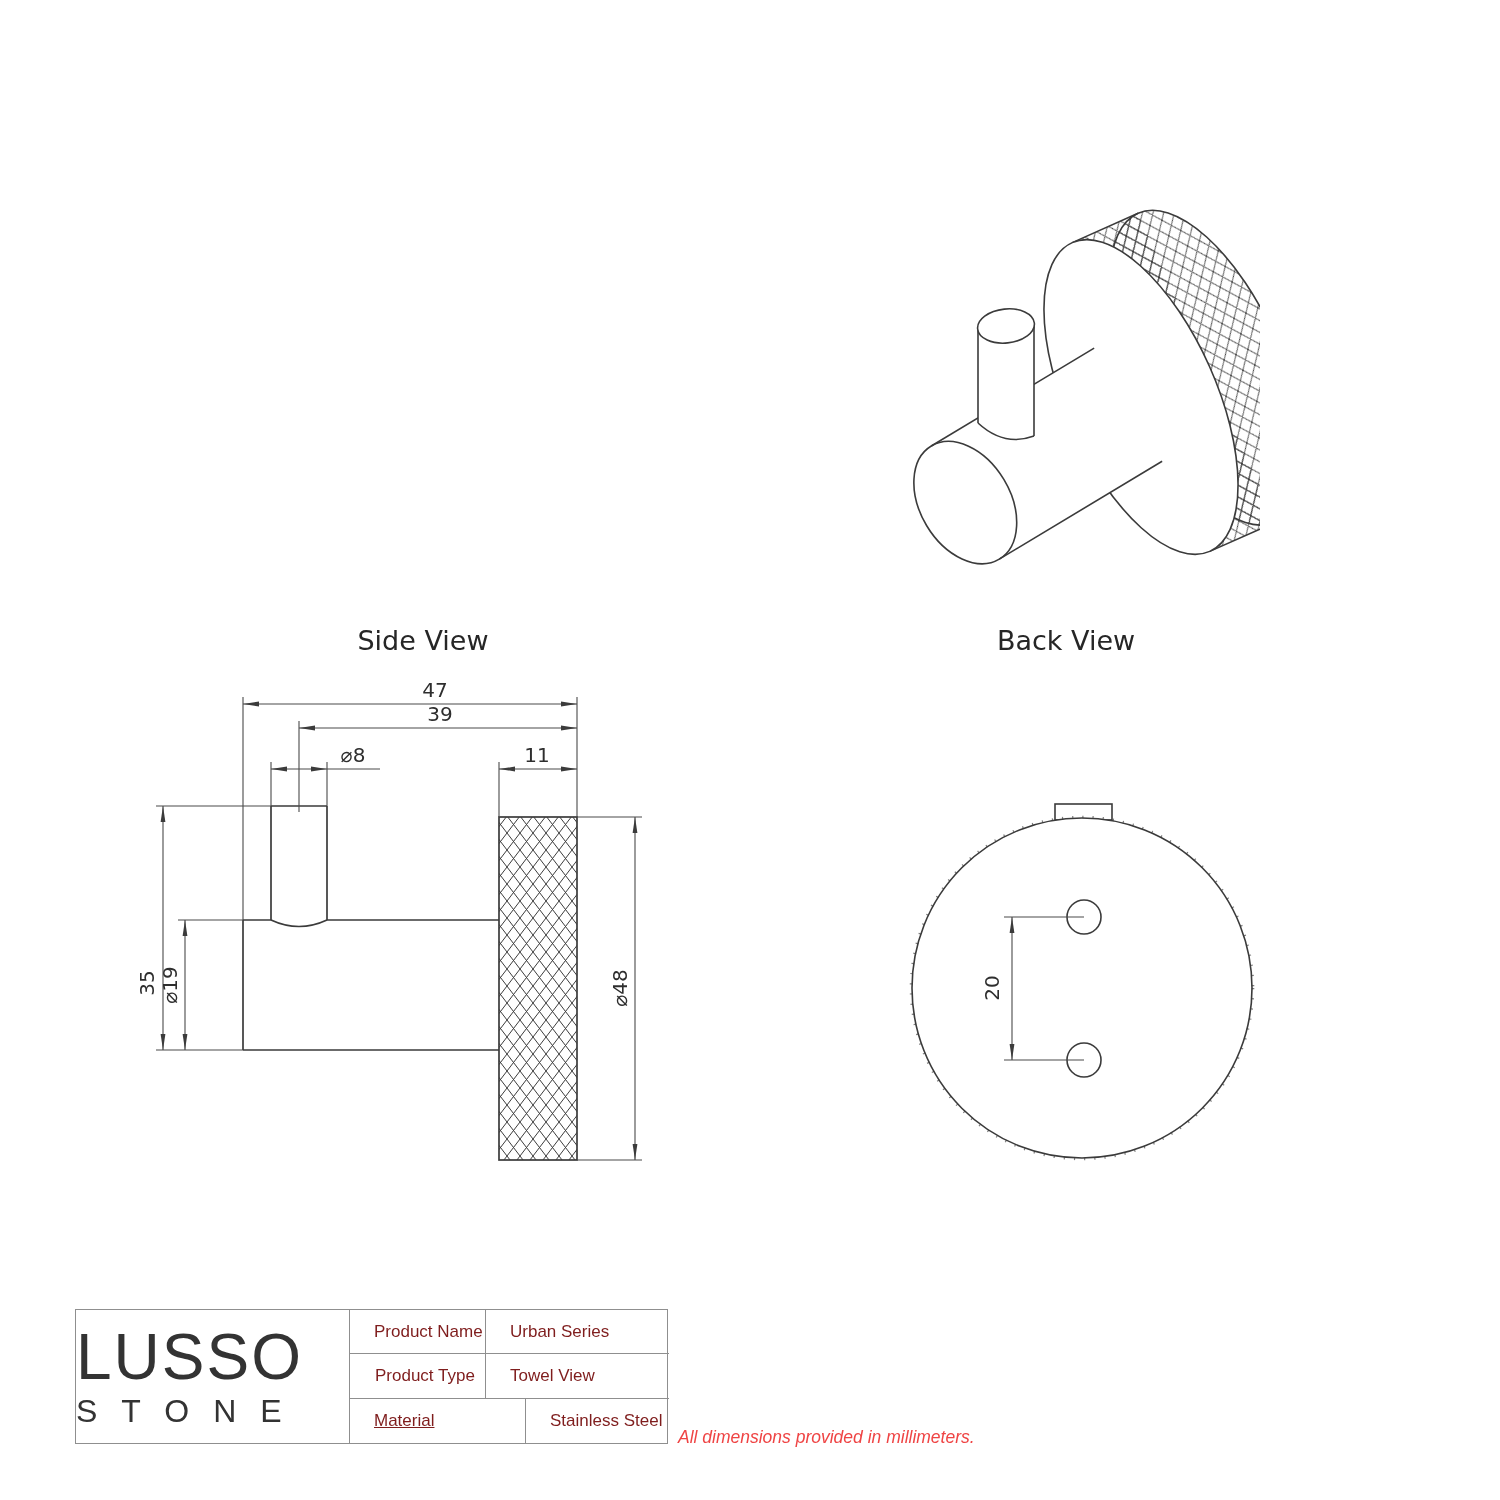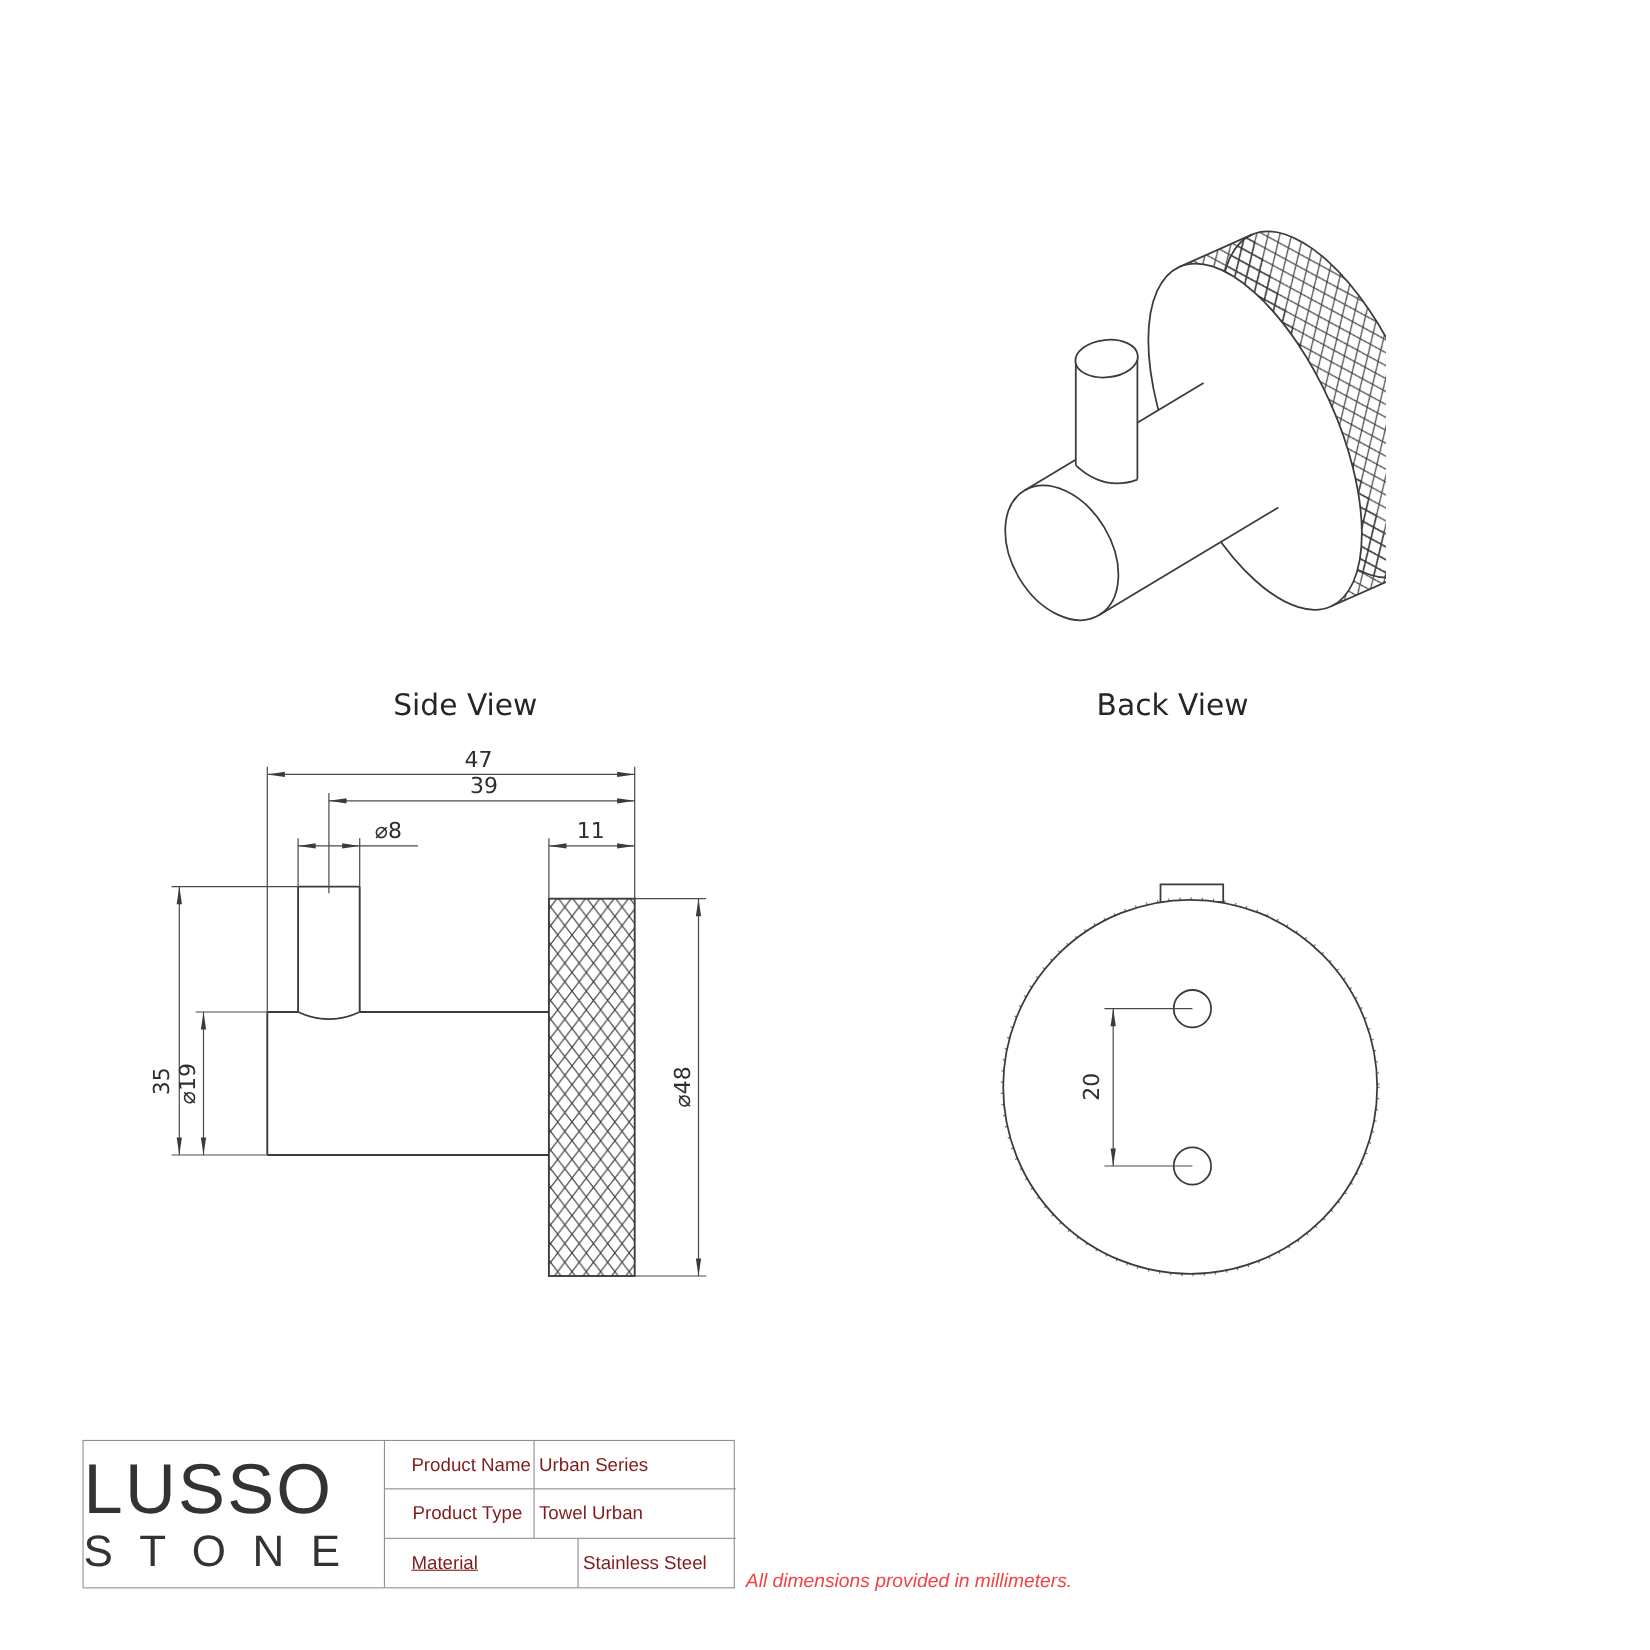--- a/index.html
+++ b/index.html
@@ -11,24 +11,24 @@
   .view-title{font-size:27px;fill:#262626;}
 
   
   .info-table{position:absolute;left:75px;top:1309px;width:593px;height:135px;
               border:1px solid #8f8f8f;box-sizing:border-box;display:grid;
               grid-template-columns:273px 136px 184px;grid-template-rows:1fr 1fr 1fr;
               background:#fff;}
   .logo-cell{grid-row:1/4;grid-column:1;display:flex;flex-direction:column;
              align-items:flex-start;justify-content:center;gap:6px;}
   .logo-main{font-size:64px;line-height:1;letter-spacing:2px;color:#333;font-weight:400;}
-  .logo-sub{font-size:40px;line-height:1;letter-spacing:24px;margin-right:-24px;color:#333;}
+  .logo-sub{font-size:32px;line-height:1;letter-spacing:24px;margin-right:-24px;color:#333;}
   .cell{display:flex;align-items:center;font-size:17px;color:#7f1d1d;box-sizing:border-box;
         border-left:1px solid #8f8f8f;padding-left:24px;}
-  .cell.value{padding-left:4px;}
+  .cell.value{padding-left:24px;}
   .row-border{border-bottom:1px solid #8f8f8f;}
 
   .footnote{position:absolute;left:678px;top:1427px;font-style:italic;font-size:17.5px;color:#ef4444;}
 </style>
 </head>
 <body>
 
 <div class="canvas">
 
 <svg class="drawing-svg" width="1500" height="1500" viewBox="0 0 1500 1500">
@@ -124,21 +124,21 @@
 <div class="info-table">
   <div class="logo-cell" style="border-left:none;">
     <div class="logo-main">LUSSO</div>
     <div class="logo-sub">STONE</div>
   </div>
 
   <div class="cell row-border" style="grid-row:1;grid-column:2;">Product Name</div>
   <div class="cell value row-border" style="grid-row:1;grid-column:3;">Urban Series</div>
 
   <div class="cell row-border" style="grid-row:2;grid-column:2;padding-left:25px;">Product Type</div>
-  <div class="cell value row-border" style="grid-row:2;grid-column:3;">Towel Urban</div>
+  <div class="cell value row-border" style="grid-row:2;grid-column:3;">Towel View</div>
 
   <div class="cell" style="grid-row:3;grid-column:2;text-decoration:underline;">Material</div>
   <div class="cell value" style="grid-row:3;grid-column:3;margin-left:40px;">Stainless Steel</div>
 </div>
 
 <div class="footnote">All dimensions provided in millimeters.</div>
 
 </div>
 
 </body></html>

